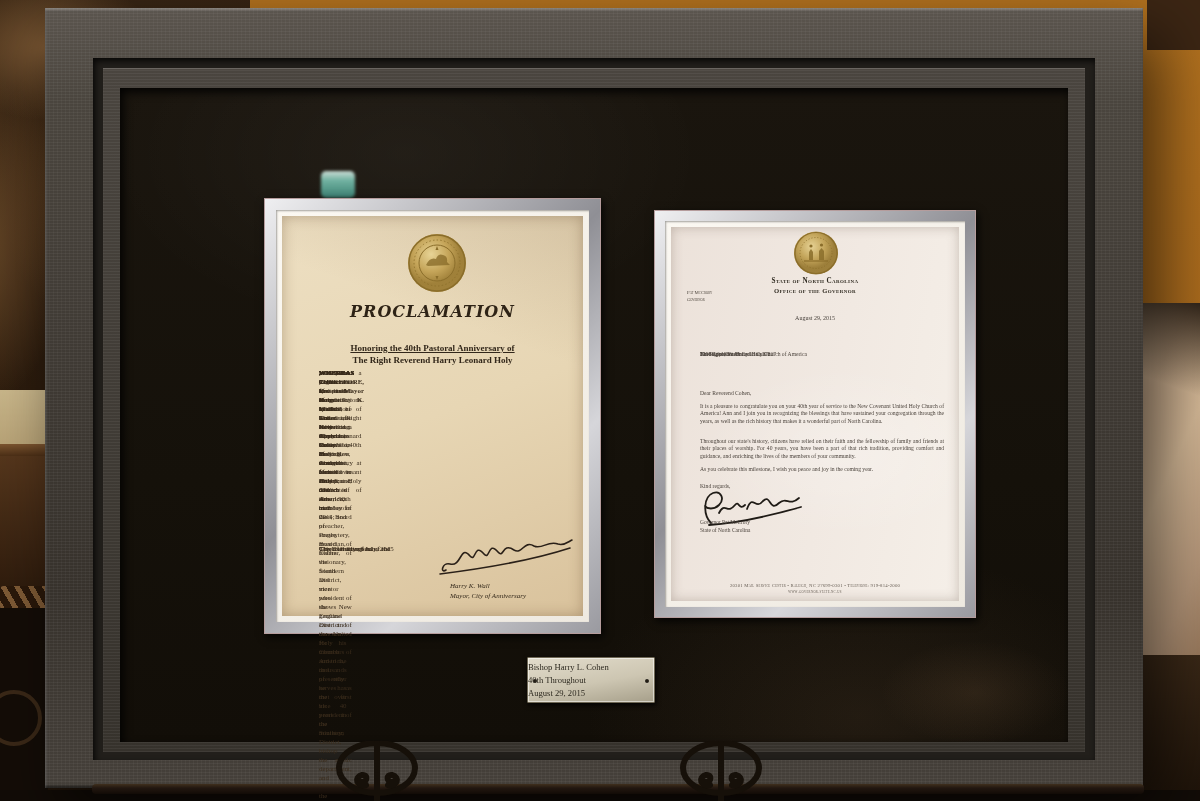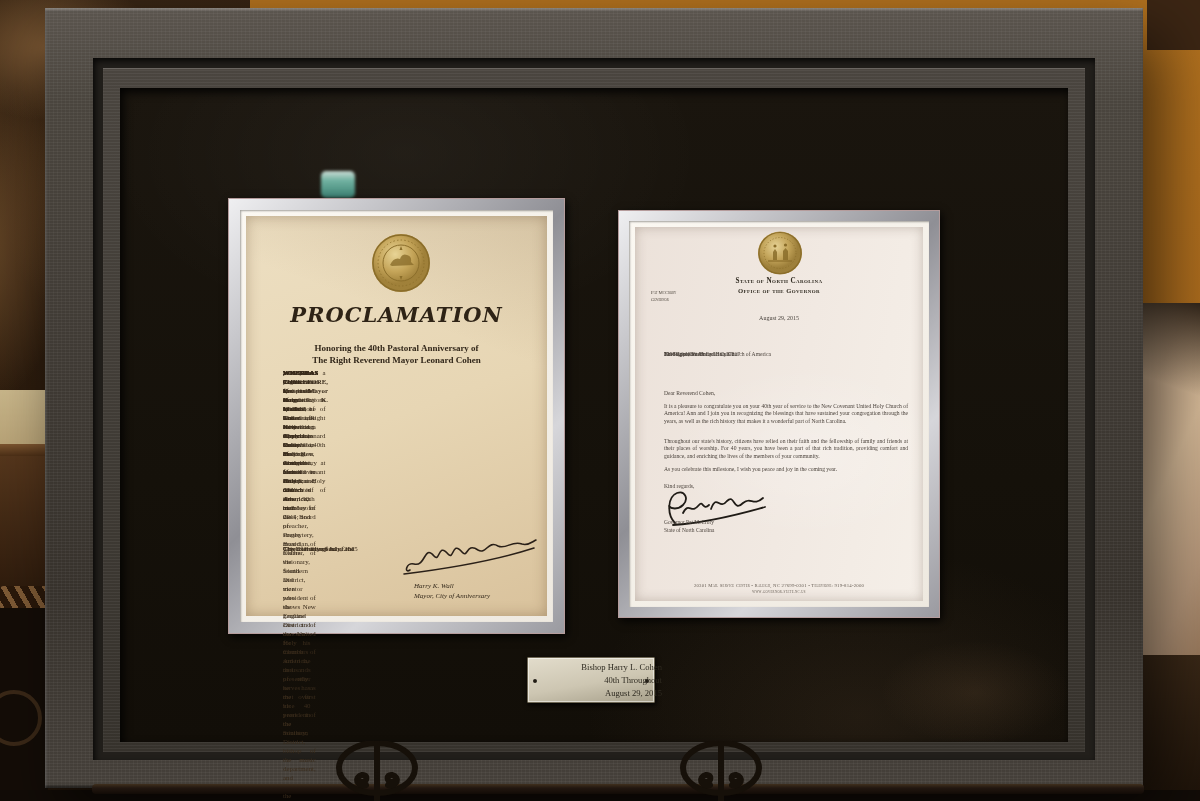--- a/index.html
+++ b/index.html
@@ -54,21 +54,21 @@
     background:
       radial-gradient(ellipse 420px 260px at 78% 96%, rgba(122,94,66,.16), rgba(0,0,0,0) 65%),
       radial-gradient(ellipse 500px 300px at 30% 10%, rgba(255,255,255,.045), rgba(0,0,0,0) 60%),
       linear-gradient(180deg,#1a150e 0%, #15110a 60%, #120e08 100%);
     box-shadow: inset 3px 4px 10px rgba(0,0,0,.9);}
 
   
   .silver{background:
       linear-gradient(135deg,#efeff1 0%, #c9c9cd 18%, #8f8f95 45%, #d6d6da 72%, #9a9aa0 100%);
     border:1px solid #b59c9c;
-    box-shadow: 2px 3px 8px rgba(0,0,0,.85);}
+    box-shadow: 2px 3px 8px rgba(0,0,0,.85); margin-left: 36px;}
   .silver-left{left:228px;top:198px;width:337px;height:436px;}
   .silver-right{left:618px;top:210px;width:322px;height:408px;}
   .bevel{background:linear-gradient(135deg,#fbf8f2,#eee9e0);
     box-shadow: inset 1px 1px 2px rgba(0,0,0,.35);}
   .bevel-left{top:11px;right:11px;bottom:11px;left:11px;}
   .bevel-right{top:10px;right:10px;bottom:10px;left:10px;}
   .paper-cream{top:17px;right:17px;bottom:17px;left:17px;
     background:
       linear-gradient(200deg, rgba(120,90,55,.18) 0%, rgba(120,90,55,0) 30%),
       linear-gradient(160deg,#eddfc2 0%, #e7d6b4 50%, #d9c29c 100%);
@@ -76,24 +76,24 @@
   .paper-white{top:16px;right:16px;bottom:16px;left:16px;
     background:
       radial-gradient(ellipse 200px 120px at 60% 60%, rgba(255,255,255,.25), rgba(0,0,0,0) 70%),
       linear-gradient(100deg,#ece2da 0%, #f1e9e2 55%, #f5efe8 100%);
     box-shadow: inset 0 0 12px rgba(90,70,55,.3);}
 
   
   .proc-seal{left:124px;top:16px;width:62px;height:62px;}
   .proc-title{left:0;top:86px;width:100%;text-align:center;
     font-family:"DejaVu Serif",serif;font-style:italic;font-weight:bold;
-    font-size:21px;letter-spacing:1px;color:#2e2316;}
+    font-size:16px;letter-spacing:1px;color:#2e2316;}
   .proc-sub{left:0;width:100%;text-align:center;font-weight:bold;
     font-size:9px;color:#32271a;}
-  .proc-sub1{top:127px;}
+  .proc-sub1{top:127px;text-decoration:underline;}
   .proc-sub2{top:139px;}
   .proc-body{left:37px;top:152px;width:234px;color:#3a2c1c;
     font-size:6.9px;line-height:9px;text-align:justify;}
   .proc-body p{position:static;margin:0 0 5.5px 0;}
   .proc-body .lead{font-weight:bold;}
   .proc-close{left:37px;top:328px;width:130px;font-size:6.9px;line-height:9px;color:#3a2c1c;}
   .proc-close div{position:static;}
   .proc-sig{left:150px;top:318px;width:145px;height:50px;}
   .proc-sig-name{left:168px;top:366px;width:130px;font-style:italic;font-size:7px;color:#33281a;}
   .proc-sig-title{left:168px;top:376px;width:130px;font-style:italic;font-size:7px;color:#33281a;}
@@ -121,21 +121,21 @@
   .letter-footer{left:0;bottom:7px;width:100%;text-align:center;
     font-variant:small-caps;color:#675e55;}
   .lf1{bottom:13px;font-size:4.8px;letter-spacing:.2px;}
   .lf2{bottom:7px;font-size:4.2px;letter-spacing:.3px;}
 
   
   .plaque{left:527px;top:657px;width:128px;height:46px;
     background:linear-gradient(170deg,#e2dccb 0%, #cdc6b2 55%, #a69f8a 100%);
     border:1px solid #6e6754;border-radius:1px;
     box-shadow: 1px 2px 5px rgba(0,0,0,.9), inset 0 0 0 1px rgba(255,255,255,.5);}
-  .plaque-line{left:8px;width:100%;text-align:right;color:#2e2a20;font-size:8.6px;}
+  .plaque-line{left:0;width:100%;text-align:left;color:#2e2a20;font-size:8.6px;}
   .pl1{top:4px;}
   .pl2{top:17px;}
   .pl3{top:30px;}
   .screw{width:4px;height:4px;border-radius:50%;background:#221d14;top:21px;
     box-shadow:0 0 1px rgba(255,255,255,.5);}
   .screw-l{left:5px;} .screw-r{right:5px;}
 
   
   .teal-glare{left:321px;top:171px;width:34px;height:27px;border-radius:5px;
     background:linear-gradient(180deg,#dff1ea 0%, #79c2b0 35%, #3e8a7c 100%);
@@ -189,21 +189,21 @@
         <circle cx="31" cy="31" r="29" fill="url(#gold1)" opacity=".95"></circle>
         <circle cx="31" cy="31" r="28" fill="none" stroke="#8a6d2a" stroke-width="1.4"></circle>
         <circle cx="31" cy="31" r="23" fill="none" stroke="#8a6d2a" stroke-width=".8" stroke-dasharray="1.5 2.2"></circle>
         <circle cx="31" cy="31" r="18" fill="none" stroke="#8a6d2a" stroke-width="1"></circle>
         <path d="M20 33 q4 -8 10 -6 q2 -6 7 -4 q5 1 4 7 l3 3 -22 1 z" fill="#8a6d2a" opacity=".8"></path>
         <path d="M31 14 l1.5 4 -3 0 z M31 48 l1.5 -4 -3 0 z" fill="#8a6d2a"></path>
       </svg>
 
       <div class="proc-title">PROCLAMATION</div>
       <div class="proc-sub proc-sub1">Honoring the 40th Pastoral Anniversary of</div>
-      <div class="proc-sub proc-sub2">The Right Reverend Mayor Leonard Cohen</div>
+      <div class="proc-sub proc-sub2">The Right Reverend Harry Leonard Holy</div>
 
       <div class="proc-body">
         <p>
             <span class="lead">WHEREAS</span>
             <span>, The Right Reverend Harry Leonard Cohen is celebrating 40 years as the pastor of New Covenant United Holy Church of America; and</span>
           </p>
         <p>
             <span class="lead">WHEREAS</span>
             <span>, New Covenant United Holy Church of America, located on Apple Street in Burlington, was founded in 1924 and celebrated its 90th birthday in 2014; and</span>
           </p>

